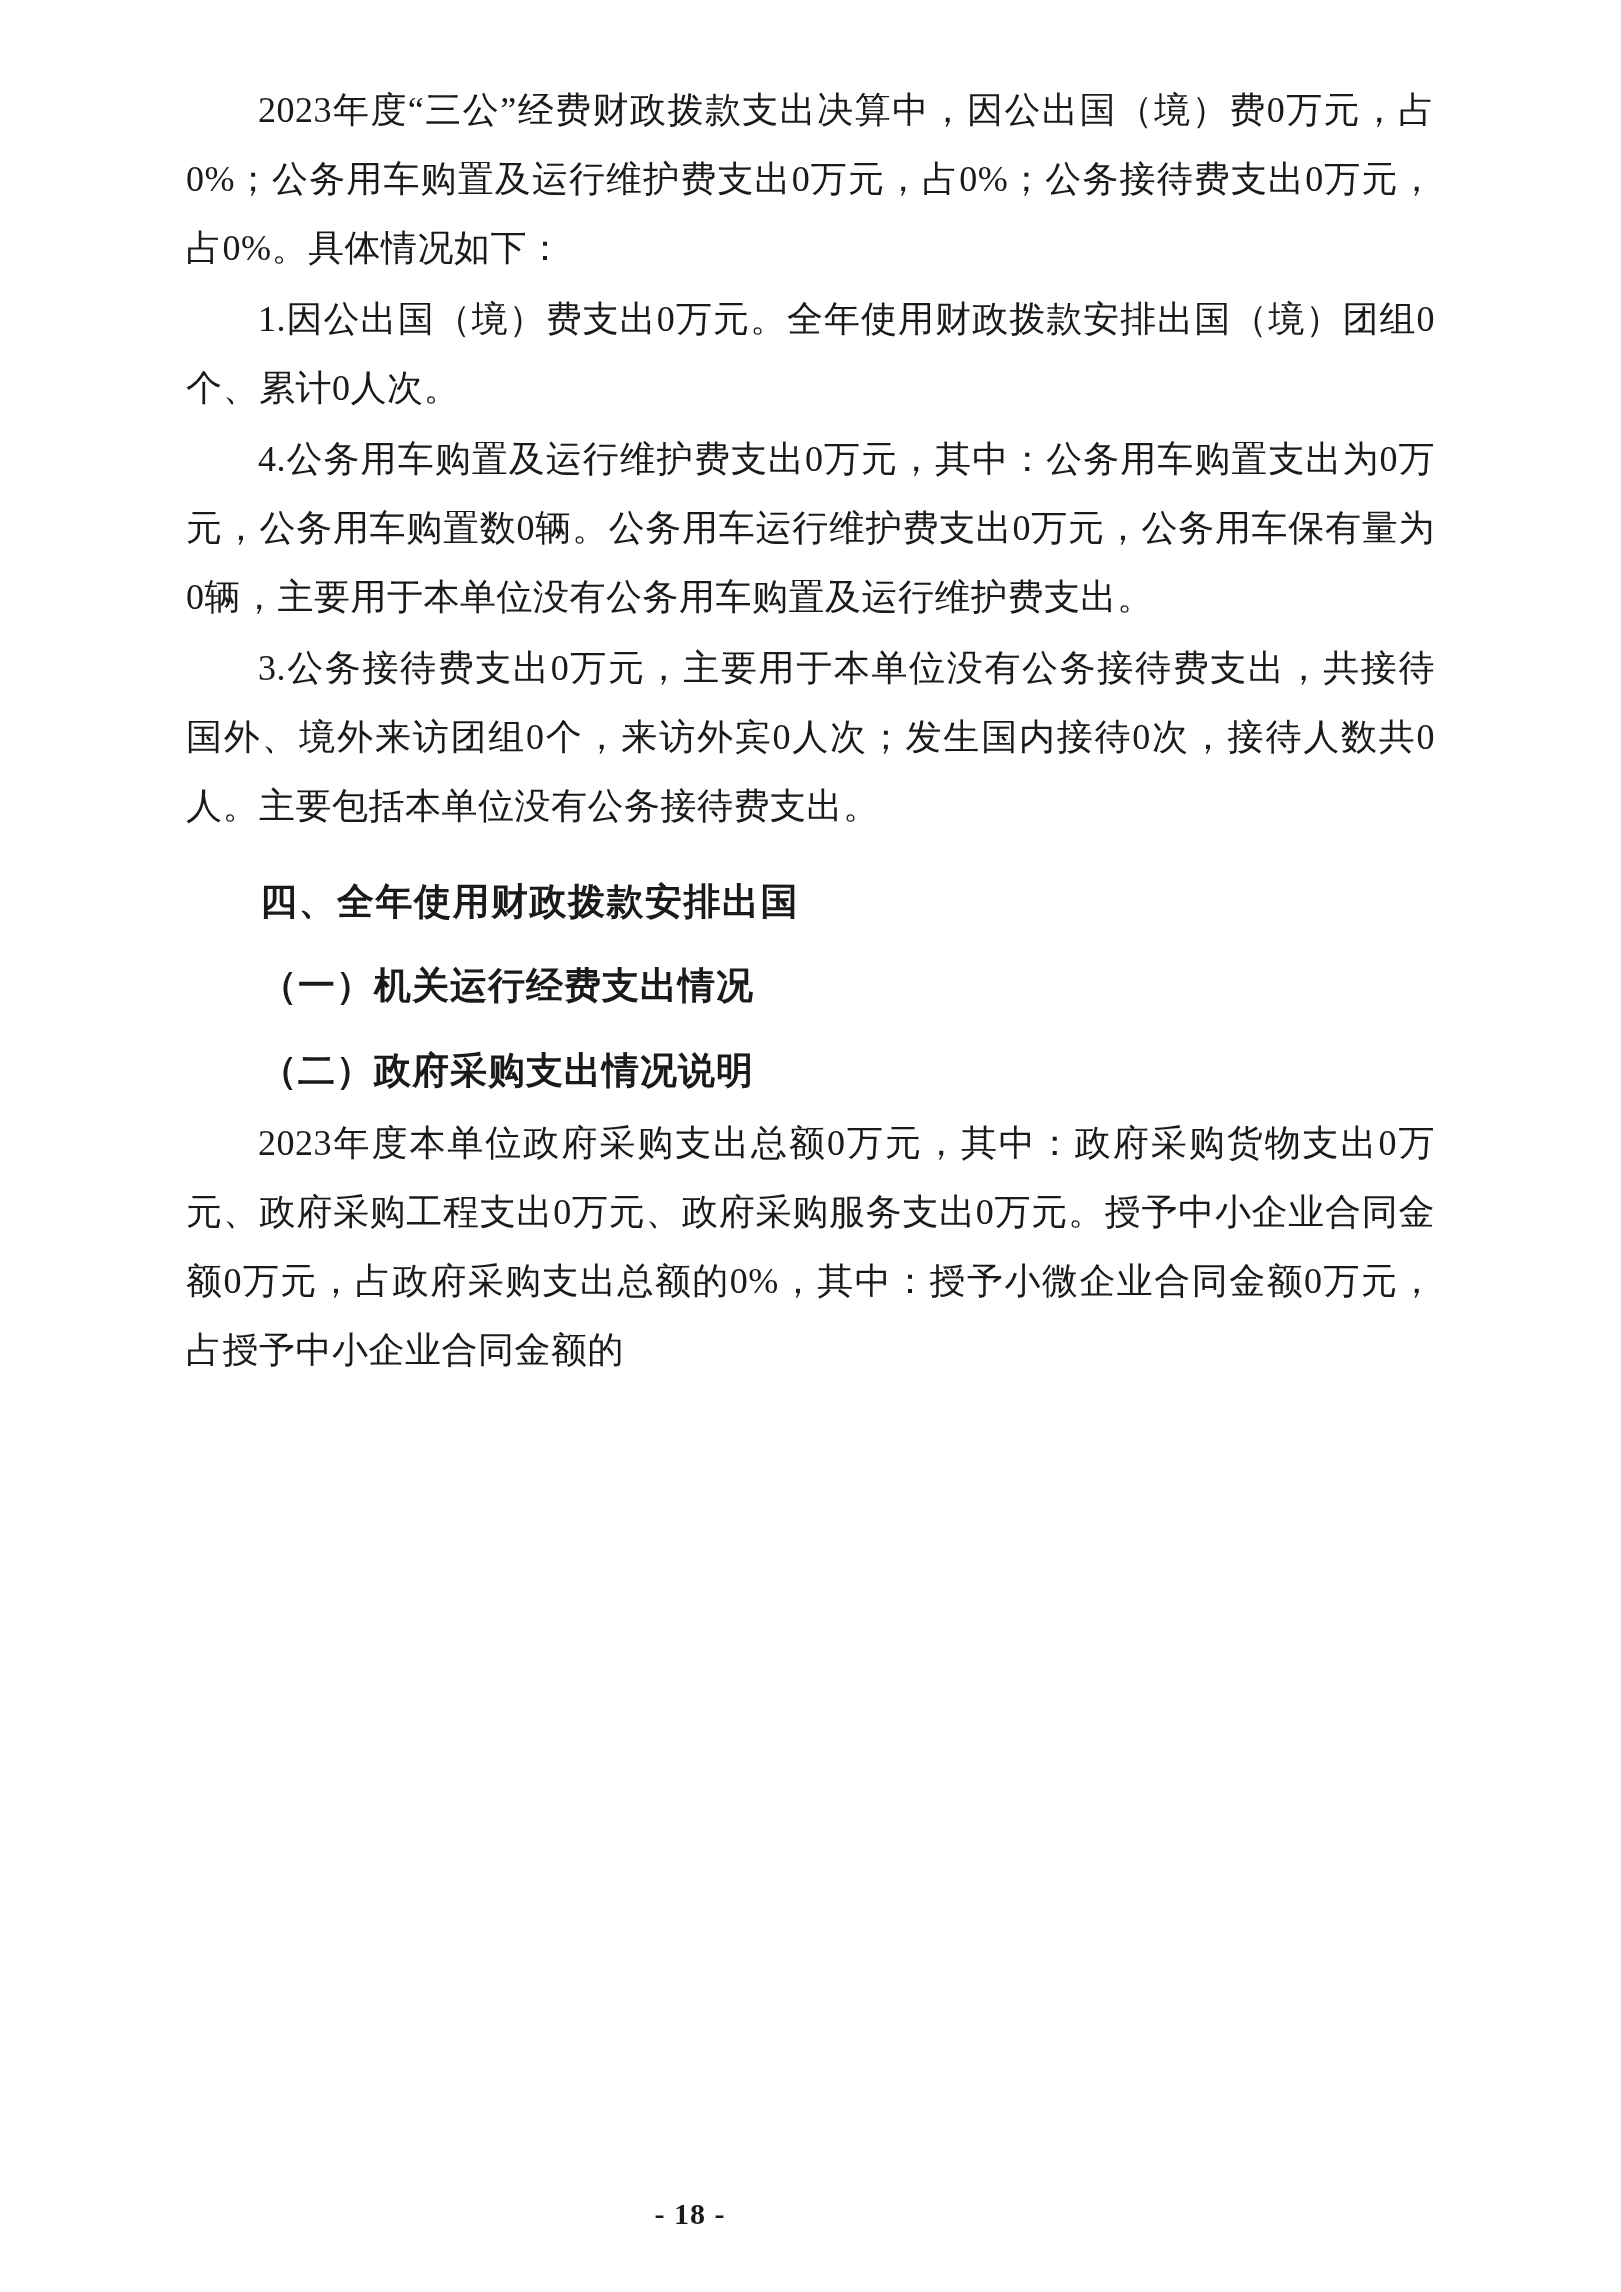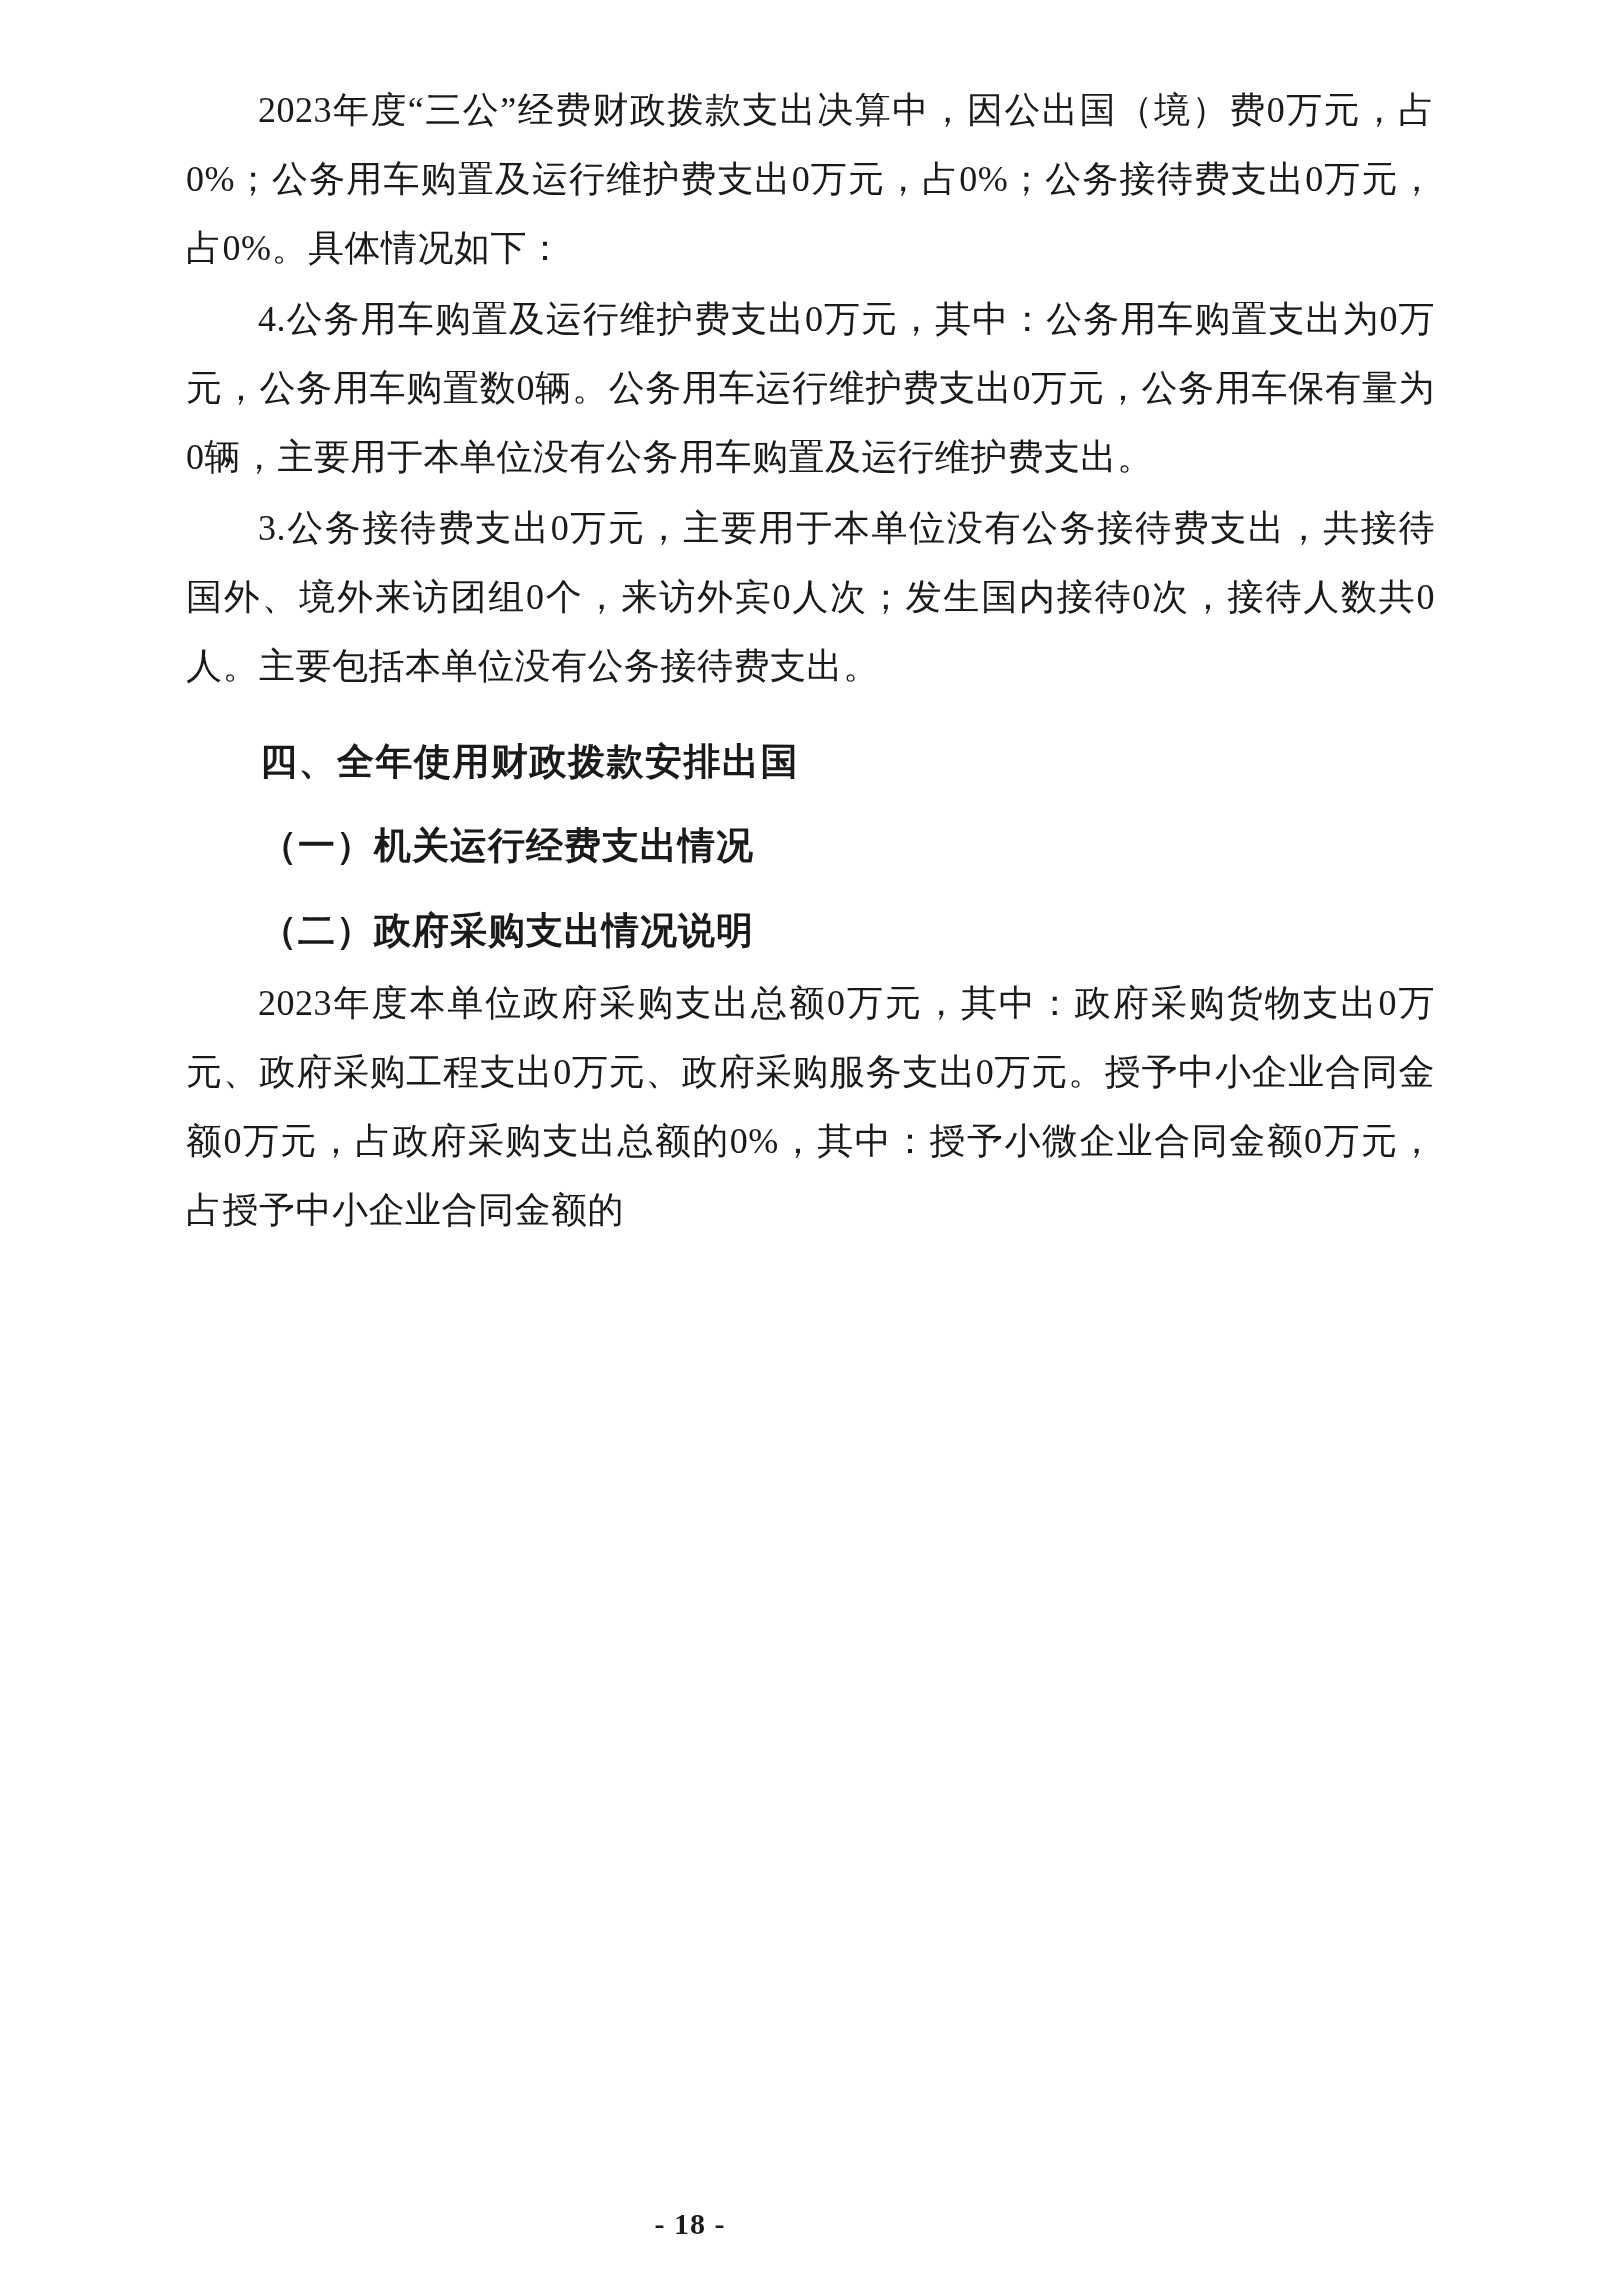--- a/index.html
+++ b/index.html
@@ -50,36 +50,37 @@
     line-height: 69px;
     font-weight: bold;
     text-indent: 2em;
     letter-spacing: 1px;
     font-family: "Liberation Sans", "DejaVu Sans", sans-serif;
   }
   .page-number {
     position: absolute;
     left: 0;
     right: 0;
-    bottom: 52px;
+    bottom: 62px;
     text-align: center;
     font-size: 30px;
     font-weight: bold;
     font-family: "Liberation Serif", "DejaVu Serif", serif;
     letter-spacing: 1px;
   }
 </style>
 </head>
 <body>
 
 <div class="page">
   <div class="doc-body">
 
     <p class="para">2023年度“三公”经费财政拨款支出决算中，因公出国（境）费0万元，占0%；公务用车购置及运行维护费支出0万元，占0%；公务接待费支出0万元，占0%。具体情况如下：</p>
 
+    <p class="para">1.因公出国（境）费支出0万元。全年使用财政拨款安排出国（境）团组0个、累计0人次。</p>
 
     <p class="para">4.公务用车购置及运行维护费支出0万元，其中：公务用车购置支出为0万元，公务用车购置数0辆。公务用车运行维护费支出0万元，公务用车保有量为0辆，主要用于本单位没有公务用车购置及运行维护费支出。</p>
 
     <p class="para">3.公务接待费支出0万元，主要用于本单位没有公务接待费支出，共接待国外、境外来访团组0个，来访外宾0人次；发生国内接待0次，接待人数共0人。主要包括本单位没有公务接待费支出。</p>
 
     <h2 class="heading-1">四、全年使用财政拨款安排出国</h2>
 
     <h3 class="heading-2">（一）机关运行经费支出情况</h3>
 
 

